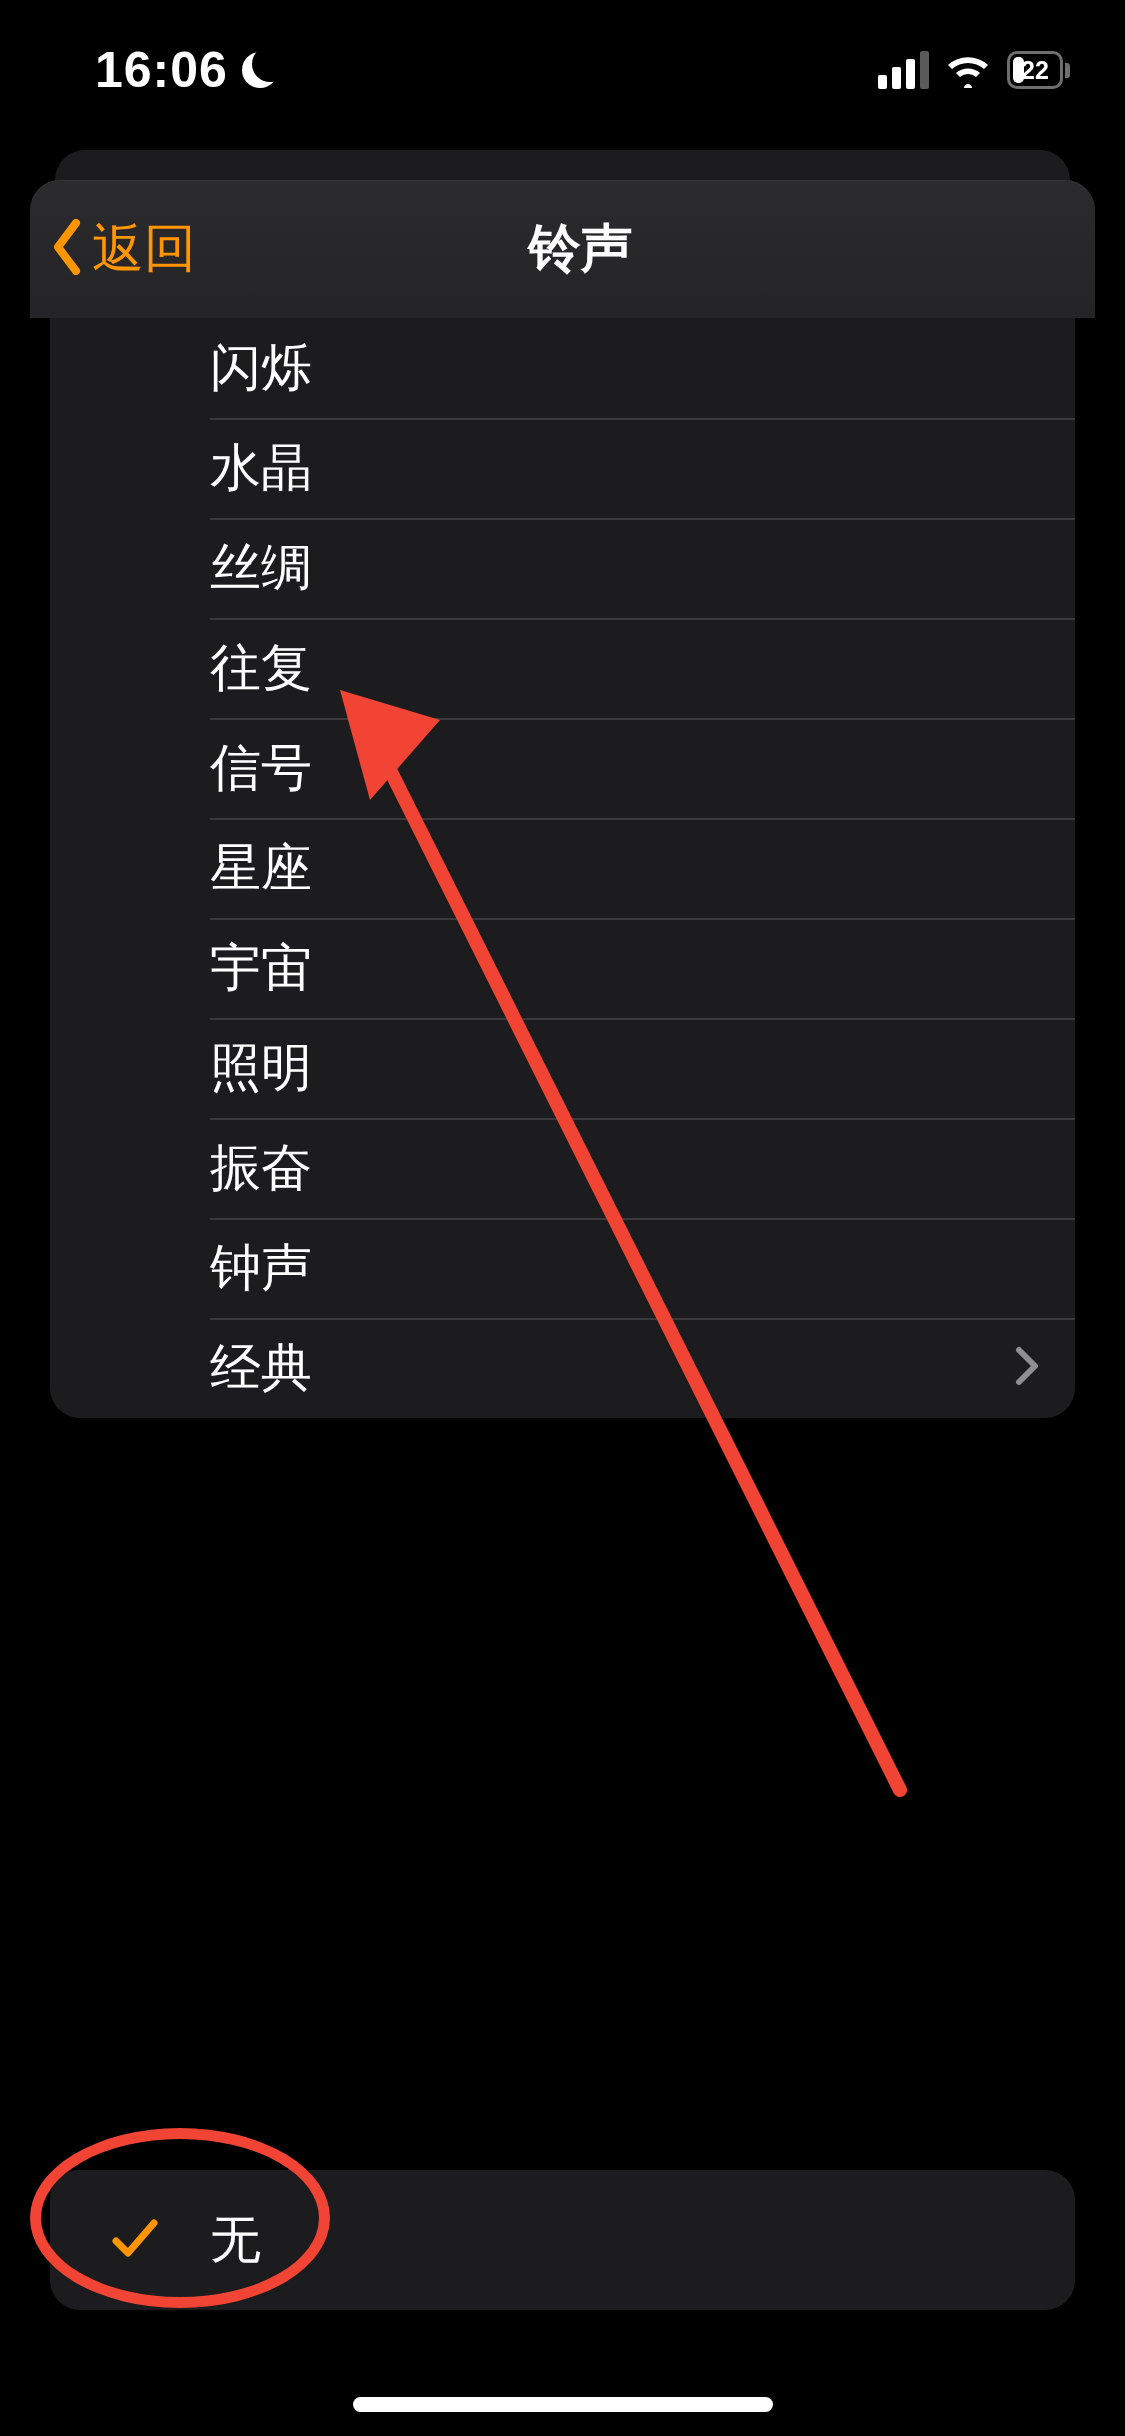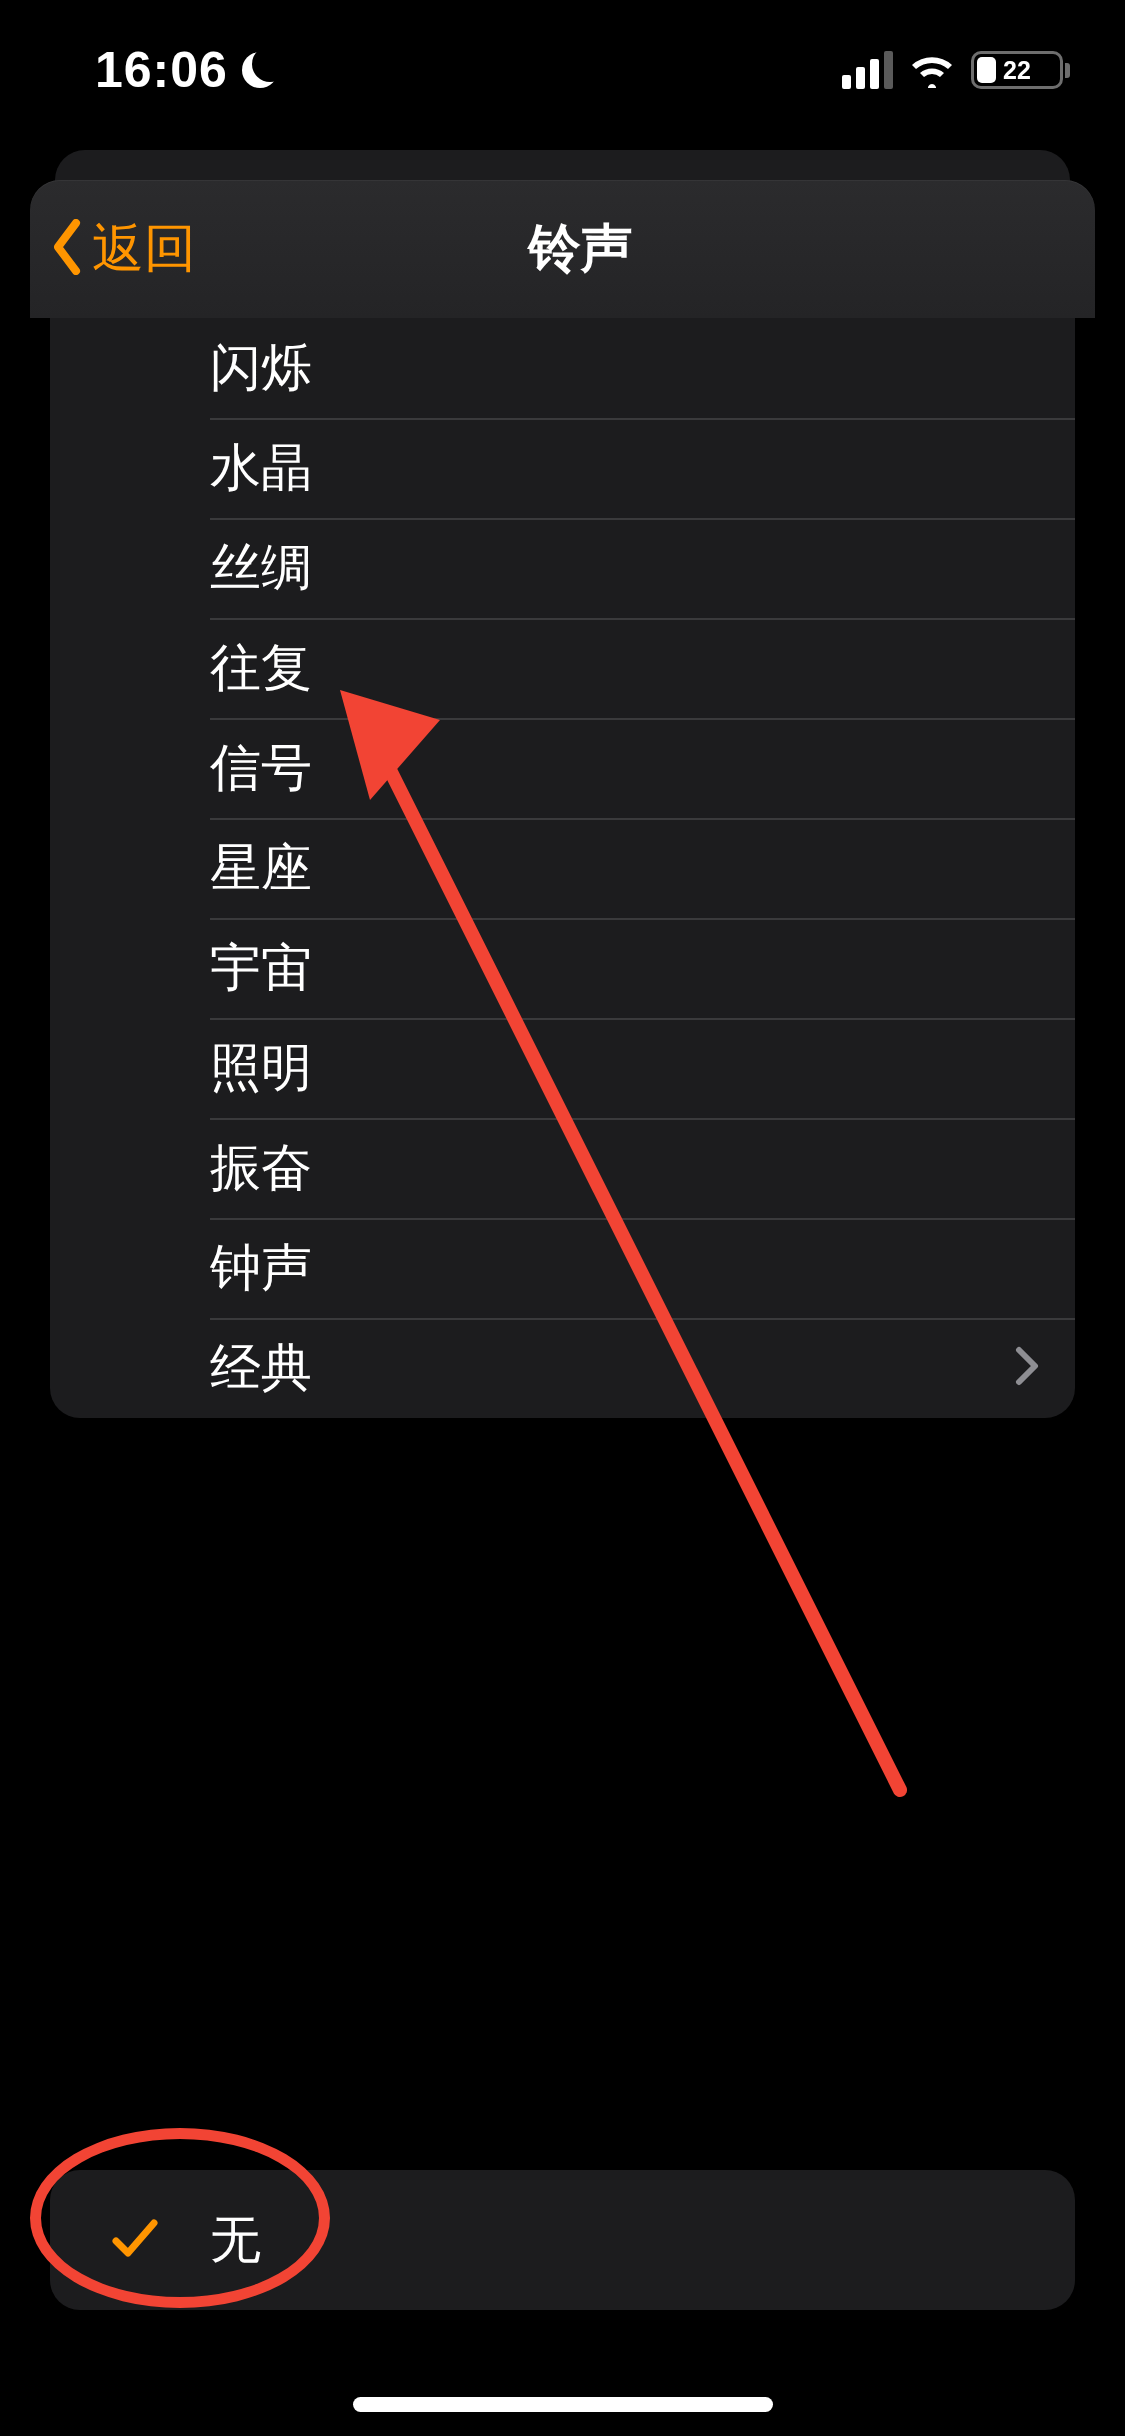--- a/index.html
+++ b/index.html
@@ -47,21 +47,21 @@
     .signal span:nth-child(1){height:14px}
     .signal span:nth-child(2){height:22px}
     .signal span:nth-child(3){height:30px}
     .signal span:nth-child(4){height:38px;background:#5a5a5a}
     .wifi { width: 46px; height: 36px; position: relative; }
     .wifi svg { width: 100%; height: 100%; }
     .battery {
       display: flex; align-items: center; gap: 2px;
     }
     .battery-body {
-      width: 92px; height: 38px;
+      width: 56px; height: 38px;
       border: 3px solid #6e6e6e;
       border-radius: 10px;
       position: relative;
       display: flex; align-items: center; justify-content: center;
     }
     .battery-fill {
       position: absolute; left: 3px; top: 3px; bottom: 3px;
       width: 22%;
       background: #fff;
       border-radius: 5px;

